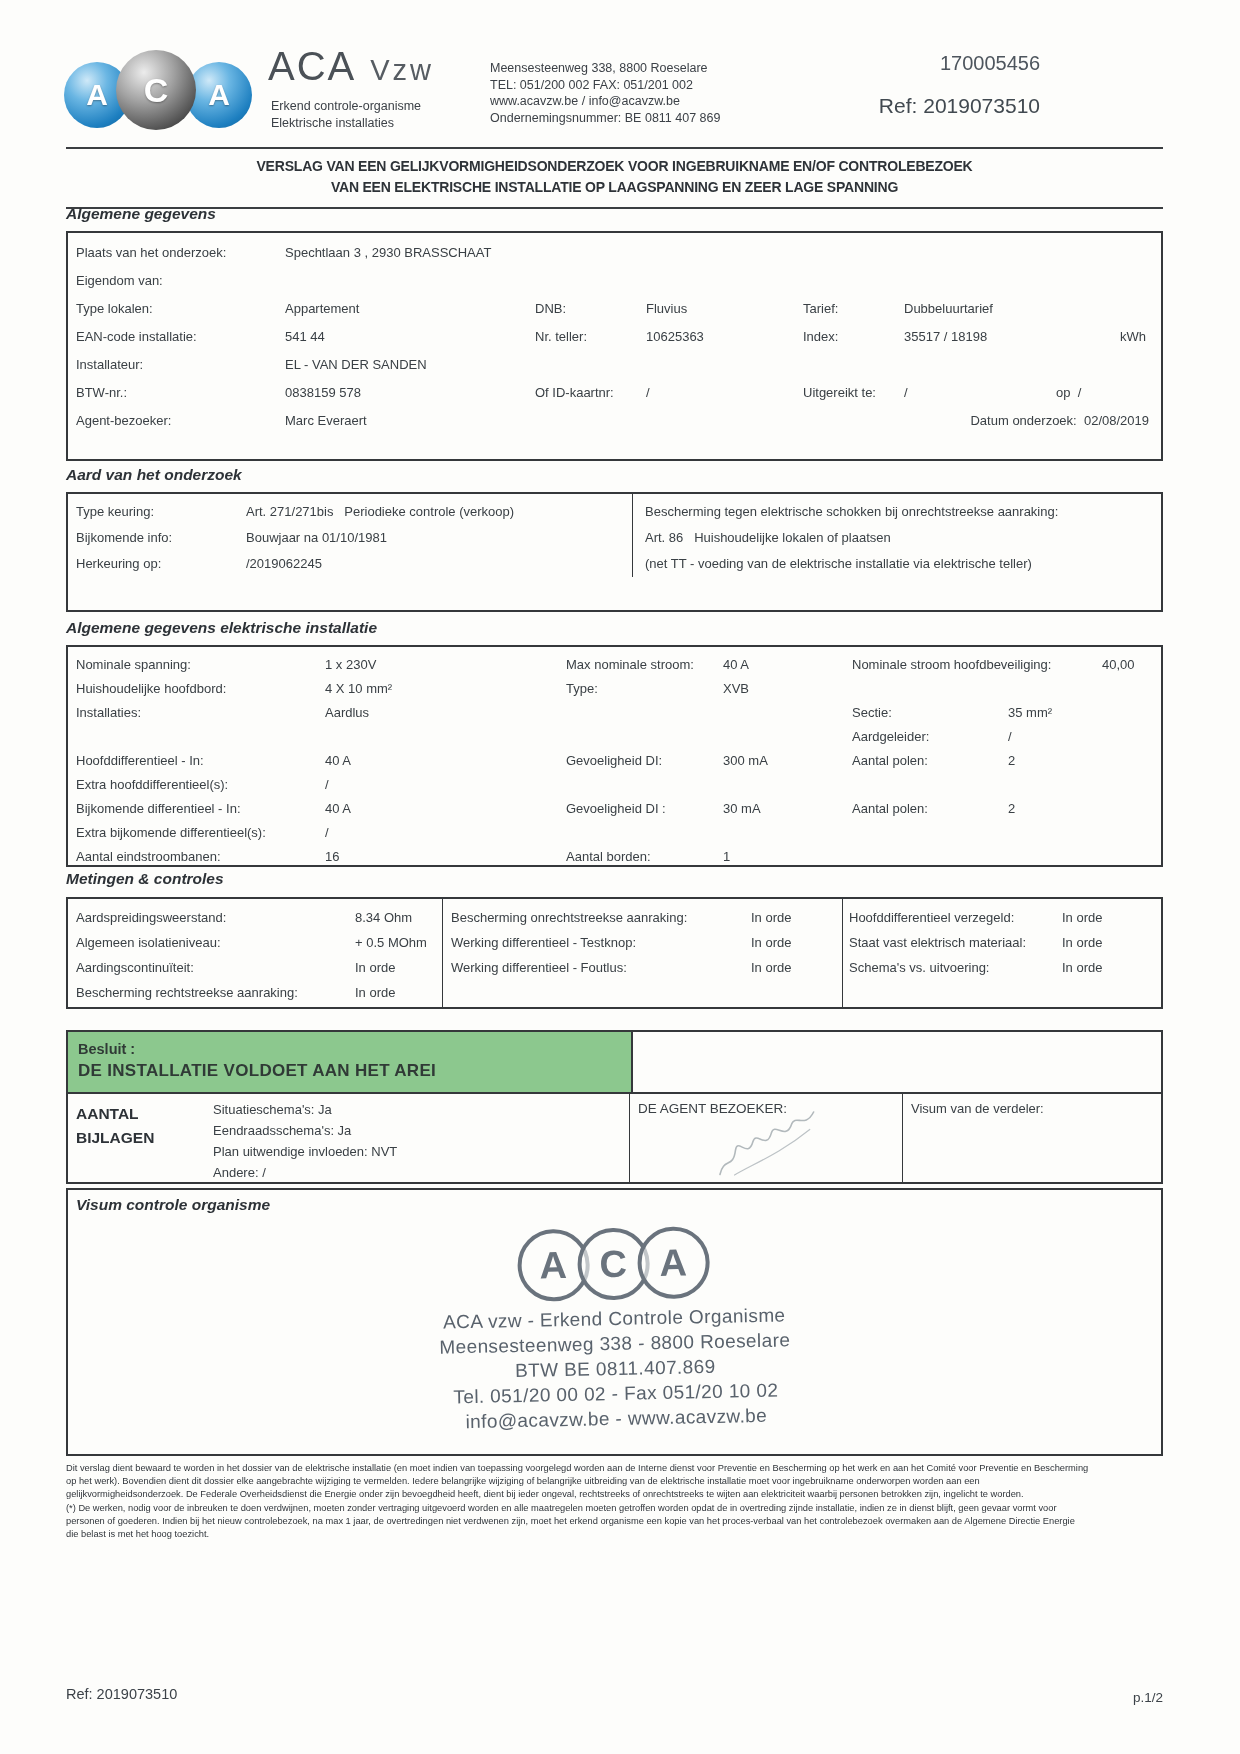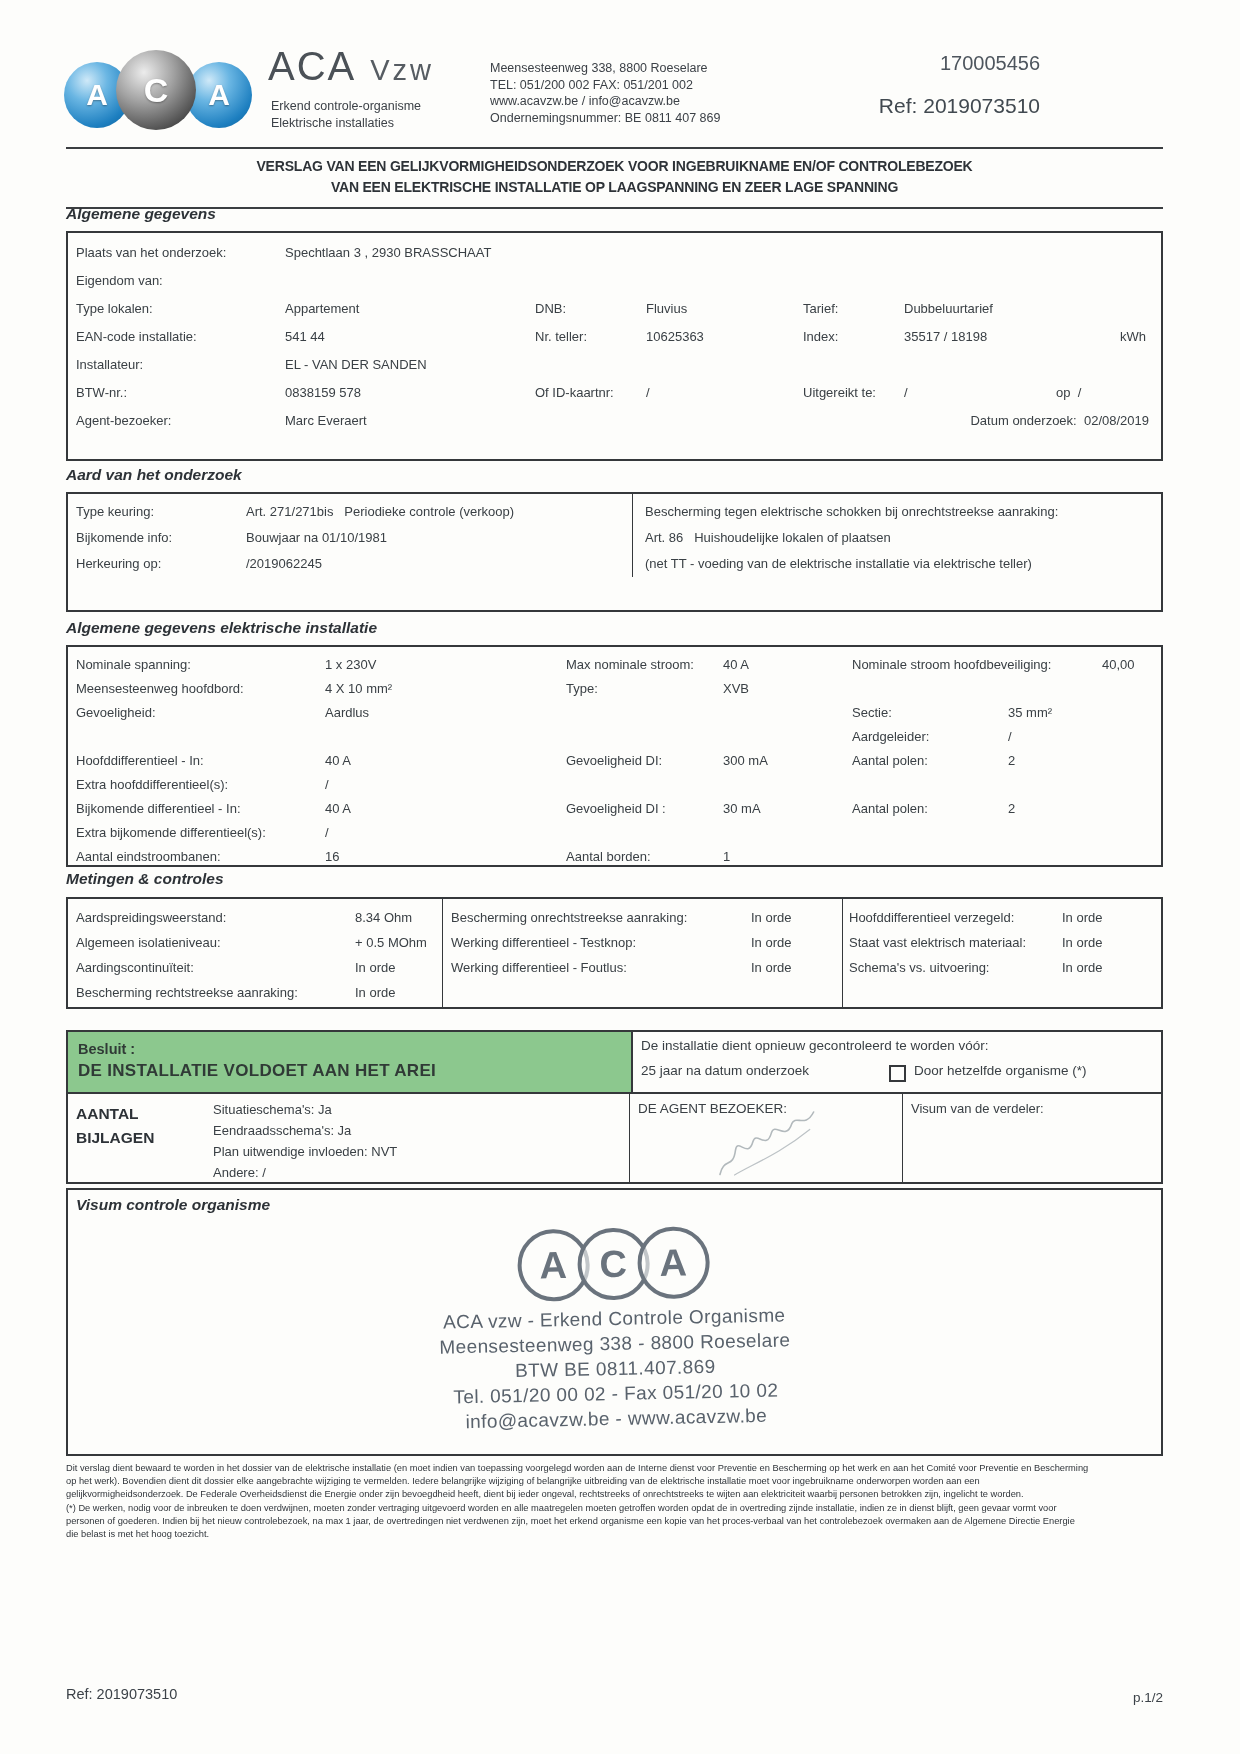--- a/index.html
+++ b/index.html
@@ -198,27 +198,27 @@
   <div class="box b3">
     <div class="row">
       <span class="e1">Nominale spanning:</span>
       <span class="e2">1 x 230V</span>
       <span class="e3">Max nominale stroom:</span>
       <span class="e4">40 A</span>
       <span class="e5">Nominale stroom hoofdbeveiliging:</span>
       <span class="e7">40,00</span>
     </div>
     <div class="row">
-      <span class="e1">Meensesteenweg hoofdbord:</span>
+      <span class="e1">Huishoudelijke hoofdbord:</span>
       <span class="e2">4 X 10 mm²</span>
       <span class="e3">Type:</span>
       <span class="e4">XVB</span>
     </div>
     <div class="row">
-      <span class="e1">Gevoeligheid:</span>
+      <span class="e1">Installaties:</span>
       <span class="e2">Aardlus</span>
       <span class="e5">Sectie:</span>
       <span class="e6">35 mm²</span>
     </div>
     <div class="row">
       <span class="e5">Aardgeleider:</span>
       <span class="e6">/</span>
     </div>
     <div class="row">
       <span class="e1">Hoofddifferentieel - In:</span>
@@ -299,26 +299,20 @@
         <span class="ml3">Schema's vs. uitvoering:</span>
         <span class="mv3">In orde</span>
       </div>
     </div>
   </div>
 
   <div class="besluit">
     <div class="bes-green" style="background: rgb(140, 200, 142);">
       <div class="bes-label">Besluit :</div>
       <div class="bes-result">DE INSTALLATIE VOLDOET AAN HET AREI</div>
-    </div>
-    <div class="bes-white">
-      <div class="bes-l1">De installatie dient opnieuw gecontroleerd te worden vóór:</div>
-      <span class="bes-period">25 jaar na datum onderzoek</span>
-      <span class="bes-cb"></span>
-      <span class="bes-cbl">Door hetzelfde organisme (*)</span>
     </div>
   </div>
 
   <div class="bijlagen">
     <div class="bij-c1">
       <div class="bij-title">
         <div>AANTAL</div>
         <div>BIJLAGEN</div>
       </div>
       <div class="bij-items">

